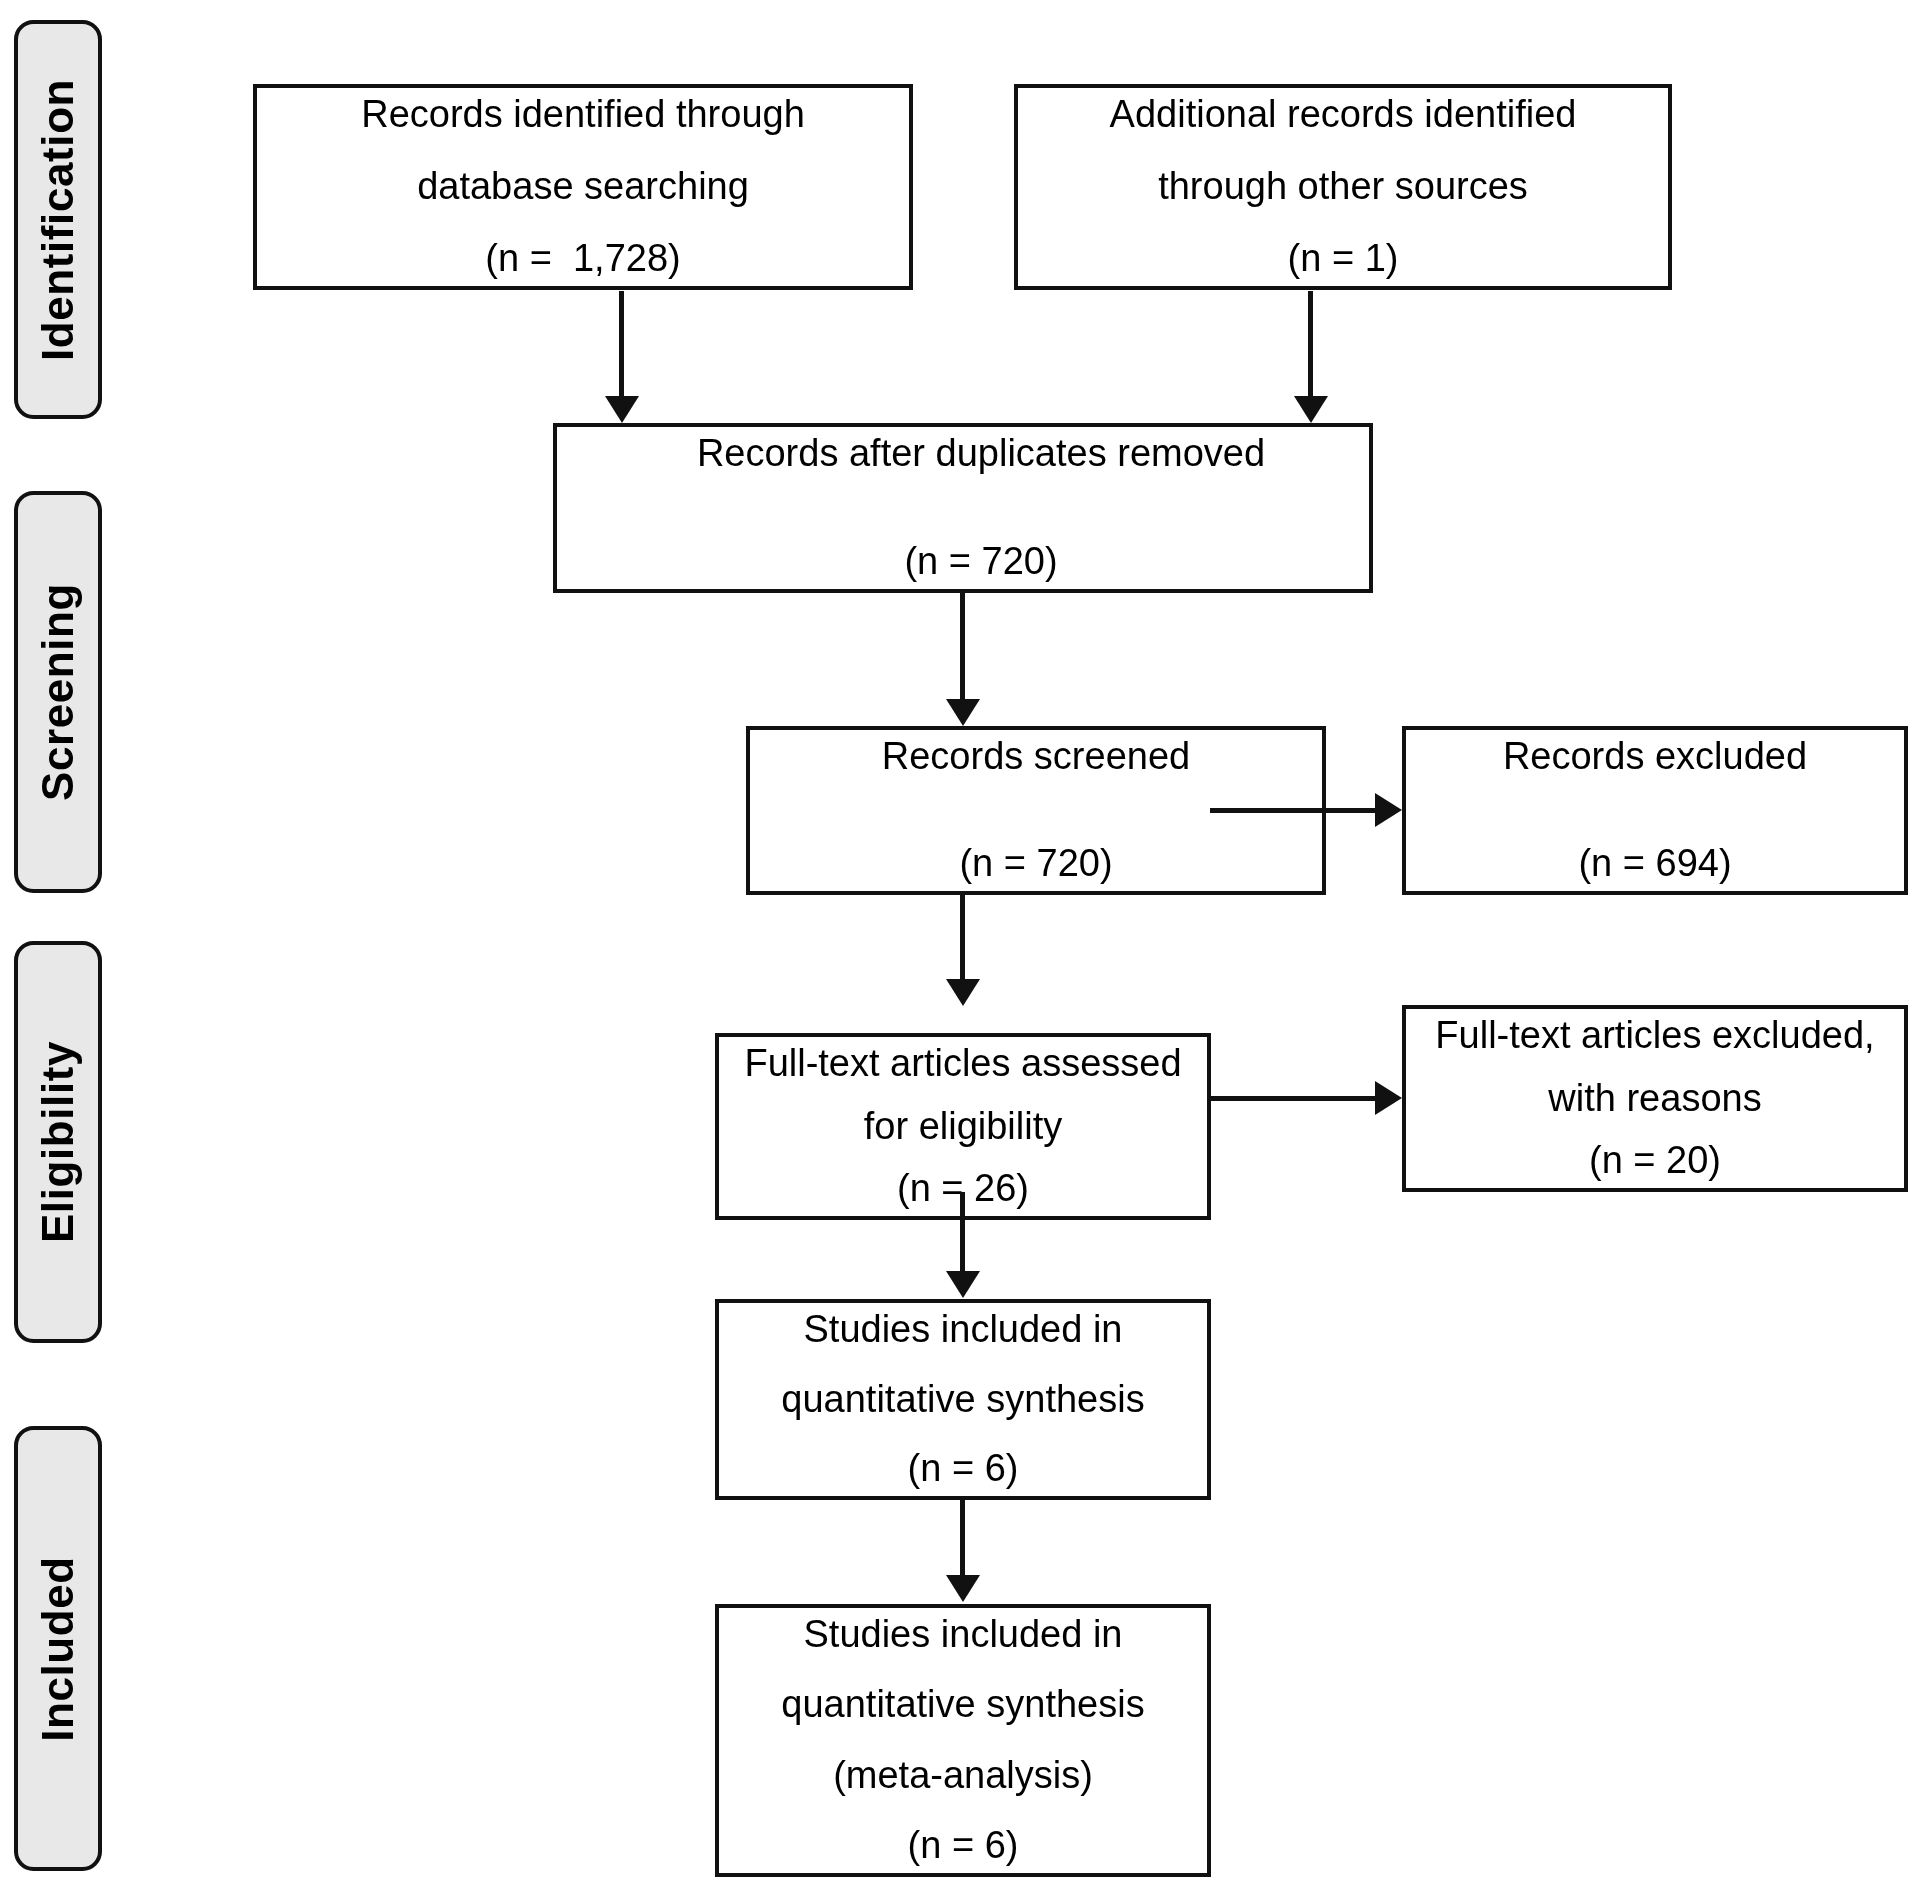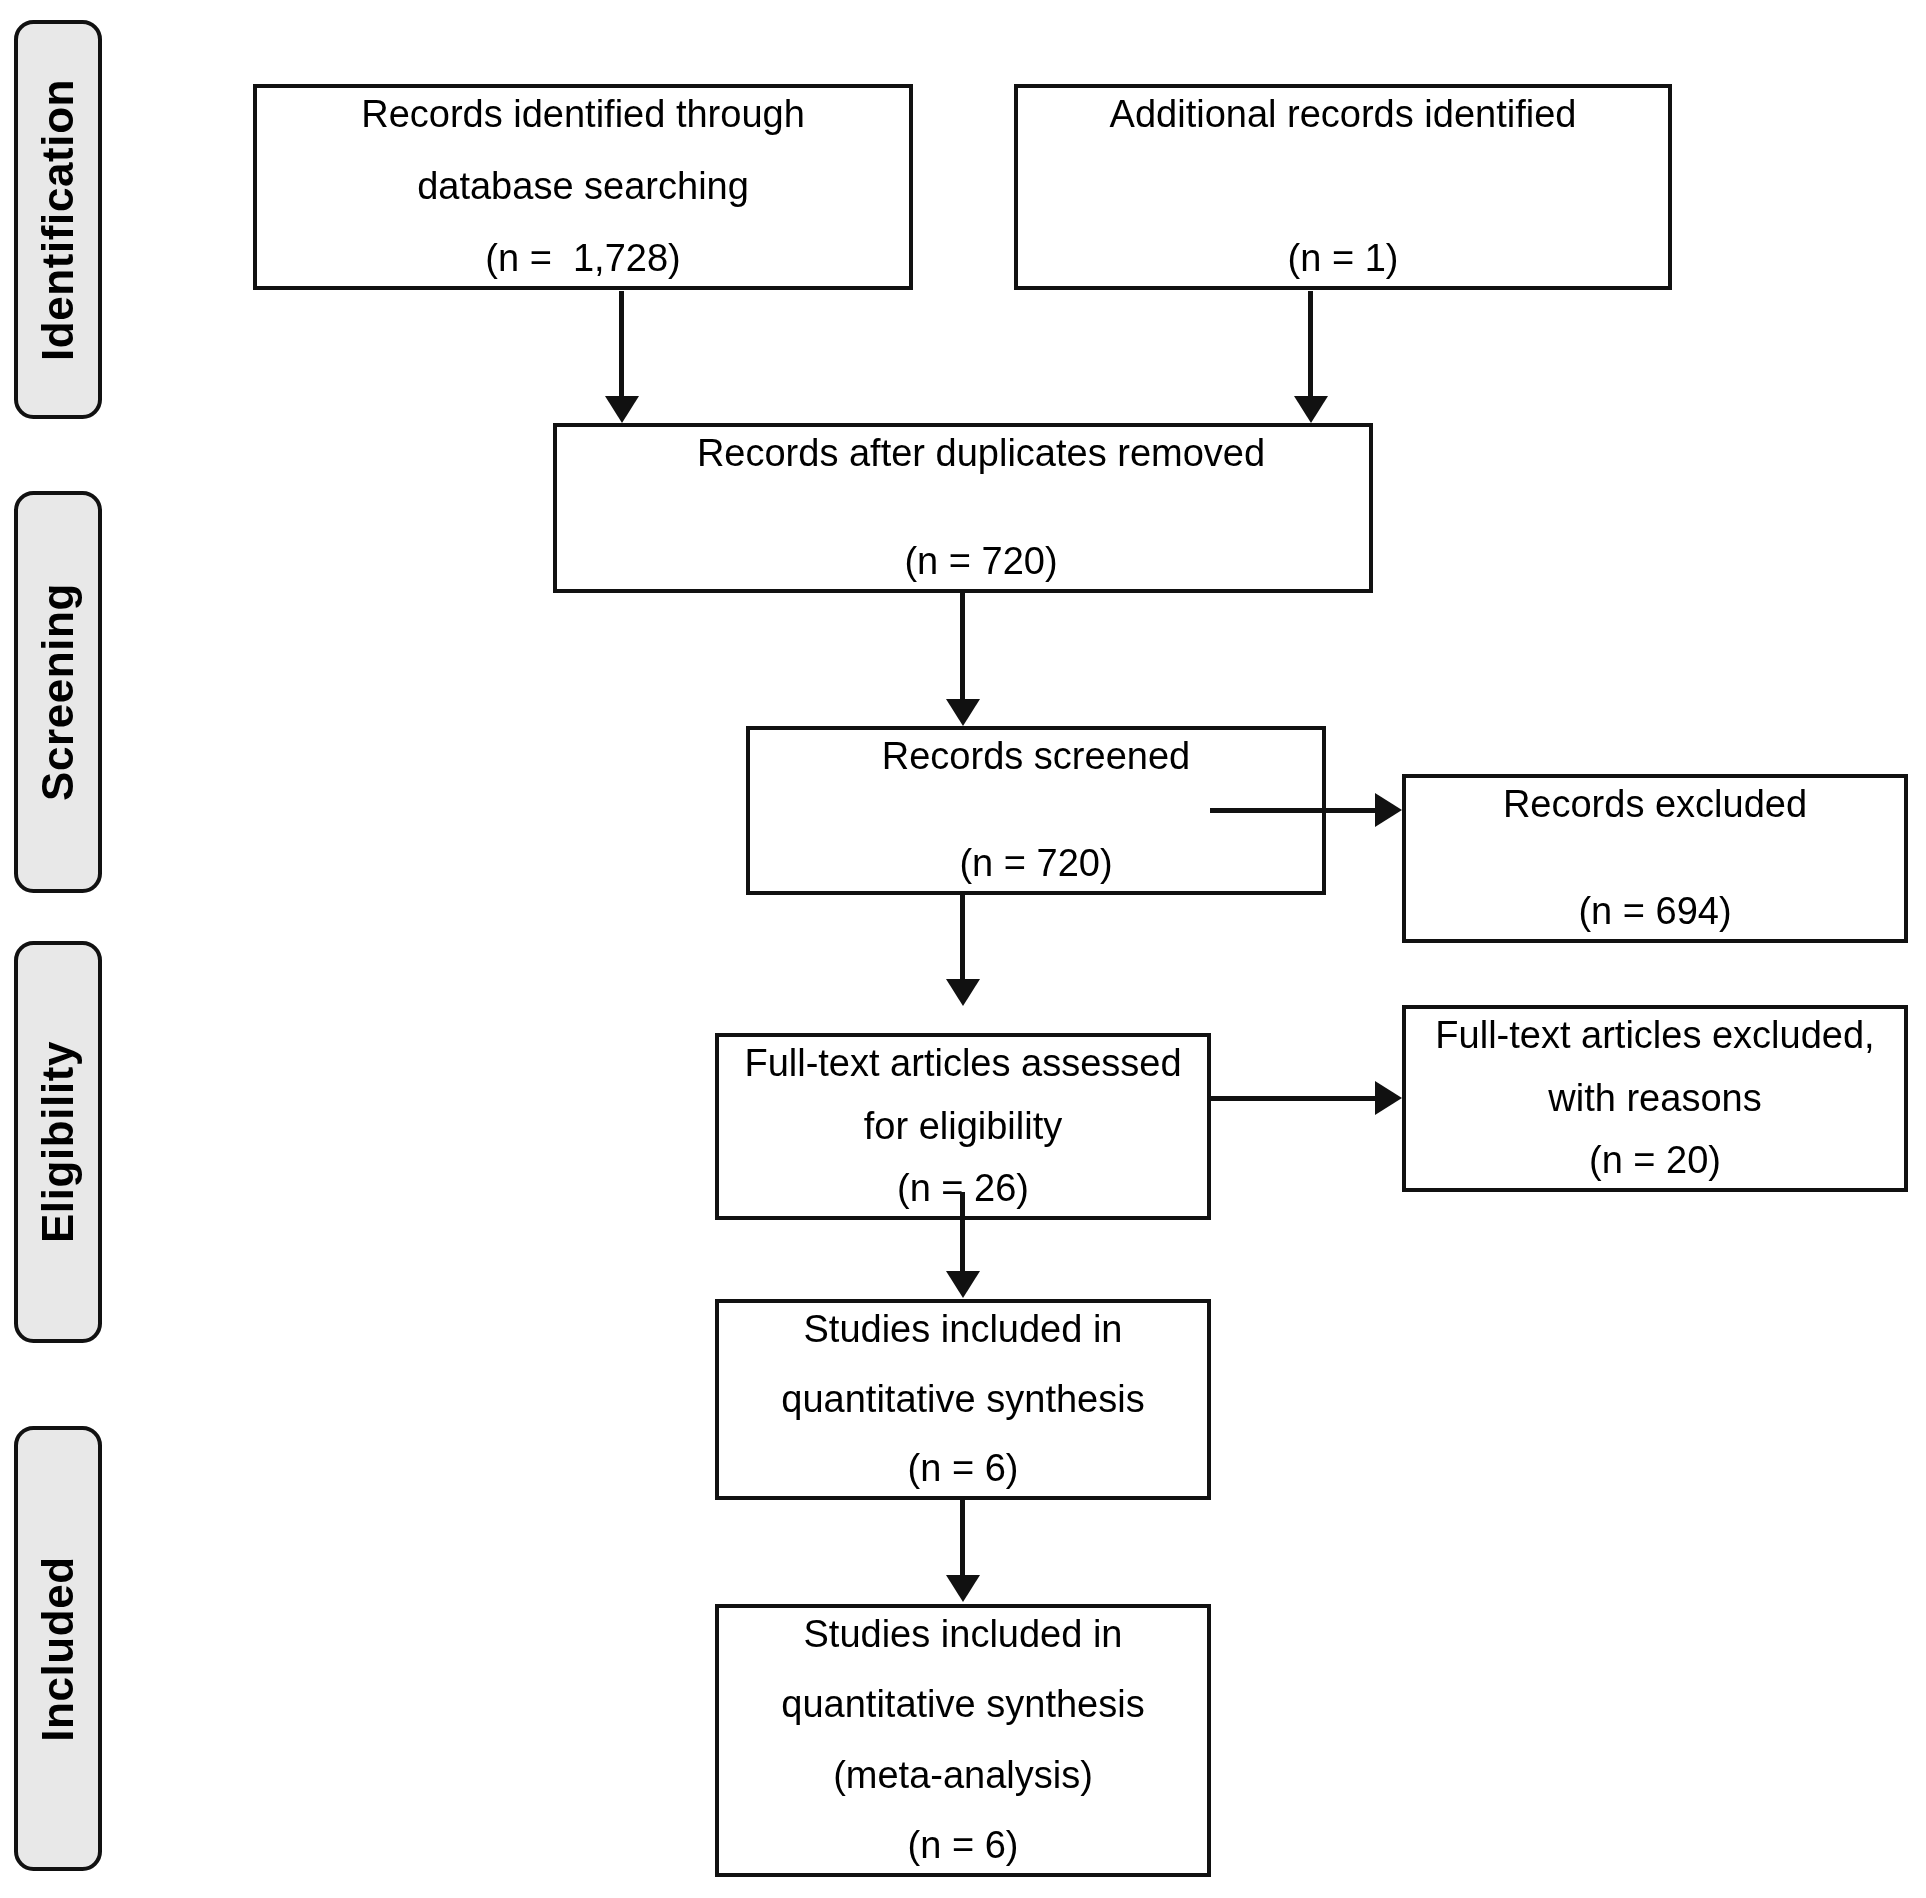--- a/index.html
+++ b/index.html
@@ -106,20 +106,21 @@
   </div>
 
   <div class="flow-box" style="left:253px; top:84px; width:660px; height:206px;">
     <div class="line">Records identified through</div>
     <div class="line">database searching</div>
     <div class="line">(n =  1,728)</div>
   </div>
 
   <div class="flow-box" style="left:1014px; top:84px; width:658px; height:206px;">
     <div class="line">Additional records identified</div>
+    <div class="line">through other sources</div>
     <div class="line">(n = 1)</div>
   </div>
 
   <div class="vline" style="left:619px; top:291px; height:108px;"></div>
   <div class="arrow-down" style="left:605px; top:396px;"></div>
 
   <div class="vline" style="left:1308px; top:291px; height:108px;"></div>
   <div class="arrow-down" style="left:1294px; top:396px;"></div>
 
   <div class="flow-box" style="left:553px; top:423px; width:820px; height:170px;padding-left:36px;">
@@ -128,21 +129,21 @@
   </div>
 
   <div class="vline" style="left:960px; top:593px; height:110px;"></div>
   <div class="arrow-down" style="left:946px; top:699px;"></div>
 
   <div class="flow-box" style="left:746px; top:726px; width:580px; height:169px;">
     <div class="line">Records screened</div>
     <div class="line">(n = 720)</div>
   </div>
 
-  <div class="flow-box" style="left:1402px; top:726px; width:506px; height:169px;margin-top:48px;">
+  <div class="flow-box" style="left:1402px; top:726px; width:506px; height:169px;">
     <div class="line">Records excluded</div>
     <div class="line">(n = 694)</div>
   </div>
 
   <div class="hline" style="left:1210px; top:808px; width:168px;"></div>
   <div class="arrow-right" style="left:1375px; top:793px;"></div>
 
   <div class="vline" style="left:960px; top:894px; height:89px;"></div>
   <div class="arrow-down" style="left:946px; top:979px;"></div>
 

